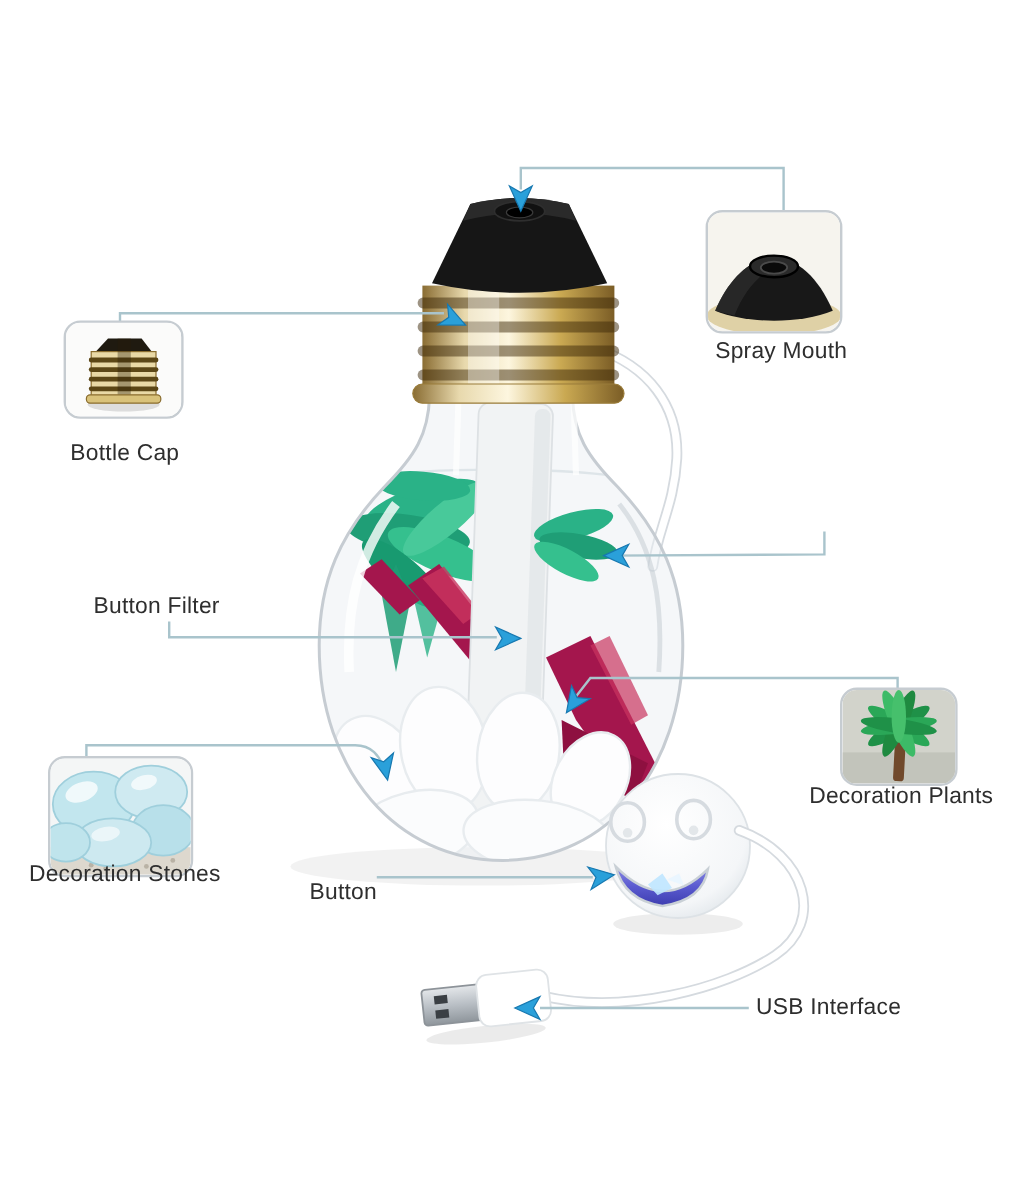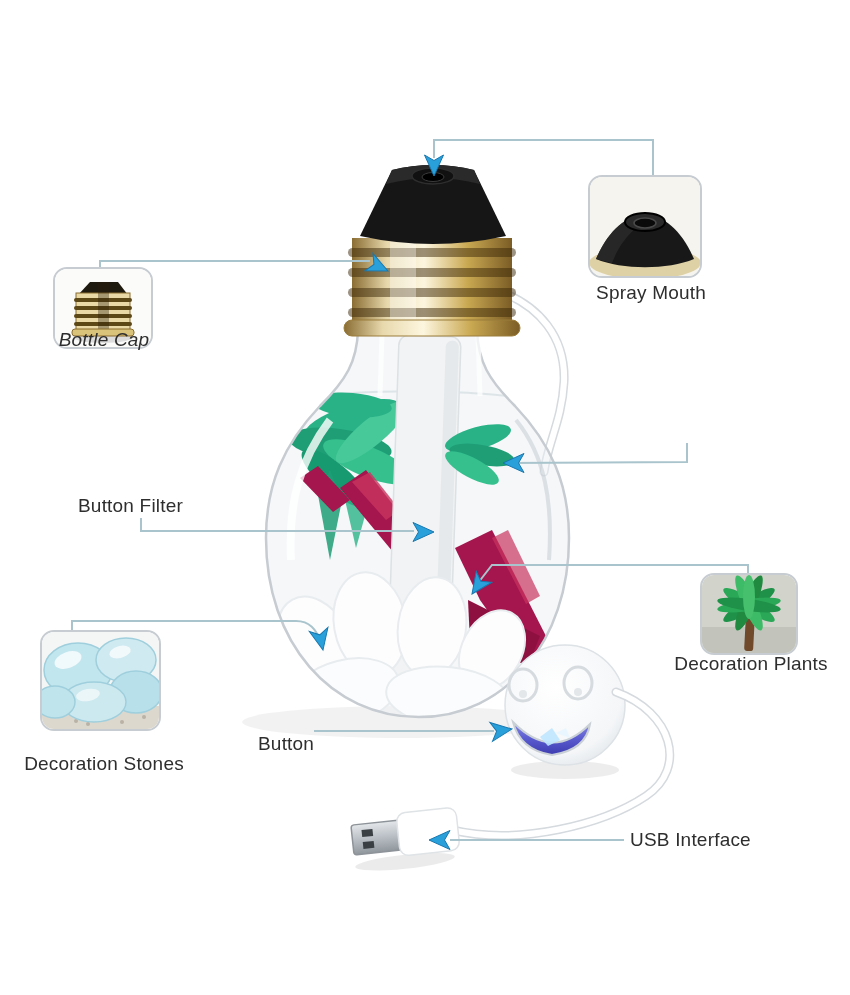--- a/index.html
+++ b/index.html
@@ -249,19 +249,19 @@
         <ellipse cx="52" cy="70" rx="32" ry="20" fill="#cde9f0"></ellipse>
         <ellipse cx="13" cy="70" rx="20" ry="16" fill="#bfe4ec"></ellipse>
       </g>
       <ellipse cx="26" cy="28" rx="14" ry="8" fill="#ffffff" opacity="0.75" transform="rotate(-20 26 28)"></ellipse>
       <ellipse cx="78" cy="20" rx="11" ry="6" fill="#ffffff" opacity="0.7" transform="rotate(-15 78 20)"></ellipse>
       <ellipse cx="46" cy="63" rx="12" ry="6" fill="#ffffff" opacity="0.6" transform="rotate(-10 46 63)"></ellipse>
     </svg>
   </div>
 
   <div class="label centered" style="left:651px;top:283px;">Spray Mouth</div>
-  <div class="label centered" style="left:104px;top:330px;font-style:italic;">Bottle Cap</div>
+  <div class="label centered" style="left:104px;top:368px;">Bottle Cap</div>
   <div class="label" style="left:78px;top:496px;">Button Filter</div>
   <div class="label centered" style="left:751px;top:654px;">Decoration Plants</div>
-  <div class="label centered" style="left:104px;top:754px;">Decoration Stones</div>
+  <div class="label centered" style="left:104px;top:719px;">Decoration Stones</div>
   <div class="label" style="left:258px;top:734px;">Button</div>
   <div class="label" style="left:630px;top:830px;">USB Interface</div>
 </div>
 
 </body></html>

